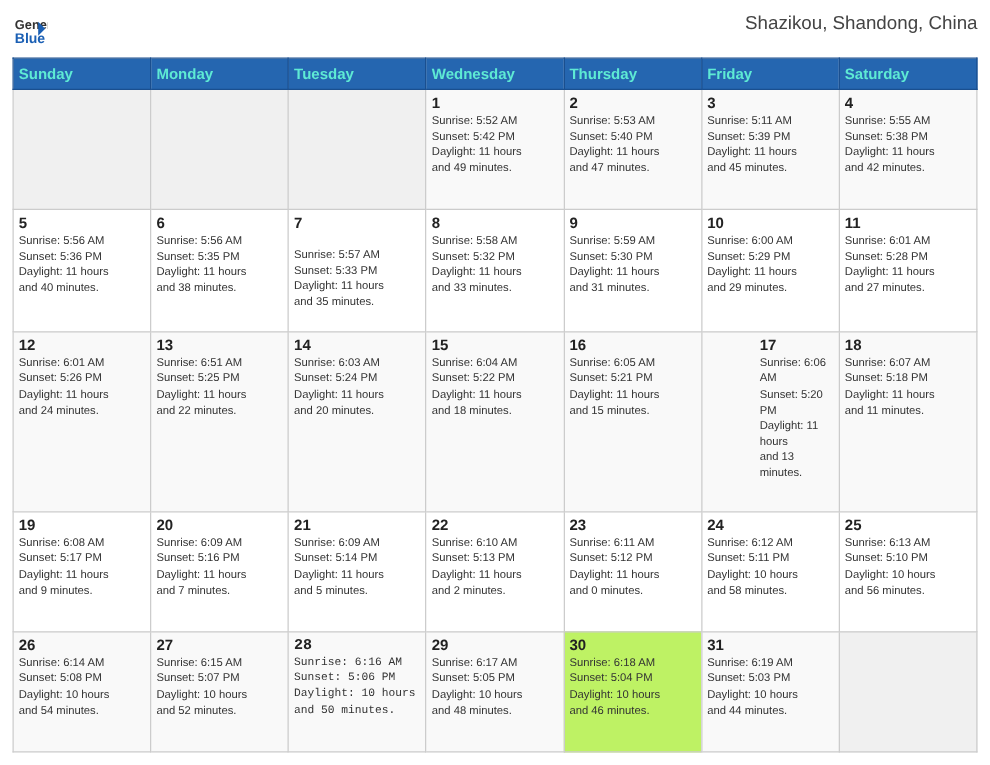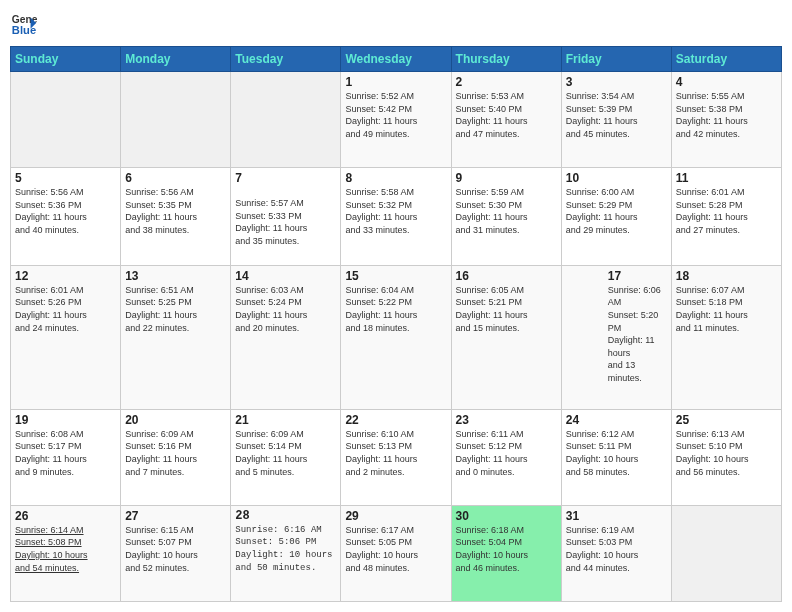--- a/index.html
+++ b/index.html
@@ -103,20 +103,21 @@
 <div class="page">
   <div class="header">
     <div class="logo">
       <svg class="logo-icon" viewBox="0 0 30 30">
         <text x="2" y="14" font-size="11" fill="#333" font-family="Arial" font-weight="bold">General</text>
         <text x="2" y="26" font-size="12" fill="#1a5fb4" font-family="Arial" font-weight="bold">Blue</text>
         <polygon points="22,8 28,14 22,20" fill="#1a5fb4"></polygon>
       </svg>
     </div>
     <div class="title-block">
+      <div class="location">Shazikou, Shandong, China</div>
     </div>
   </div>
 
   <table class="calendar">
     <thead>
       <tr>
         <th>Sunday</th>
         <th>Monday</th>
         <th>Tuesday</th>
         <th>Wednesday</th>
@@ -139,21 +140,21 @@
           </td>
           <td style="background: rgb(249, 249, 249);">
             <span class="day-num">2</span>
             <div class="day-info" style="white-space: pre-line;">Sunrise: 5:53 AM
 Sunset: 5:40 PM
 Daylight: 11 hours
 and 47 minutes.</div>
           </td>
           <td style="background: rgb(249, 249, 249);">
             <span class="day-num">3</span>
-            <div class="day-info" style="white-space: pre-line;">Sunrise: 3:54 AM
+            <div class="day-info" style="white-space: pre-line;">Sunrise: 5:11 AM
 Sunset: 5:39 PM
 Daylight: 11 hours
 and 45 minutes.</div>
           </td>
           <td style="background: rgb(249, 249, 249);">
             <span class="day-num">4</span>
             <div class="day-info" style="white-space: pre-line;">Sunrise: 5:55 AM
 Sunset: 5:38 PM
 Daylight: 11 hours
 and 42 minutes.</div>
@@ -308,21 +309,21 @@
             <span class="day-num">25</span>
             <div class="day-info" style="white-space: pre-line;">Sunrise: 6:13 AM
 Sunset: 5:10 PM
 Daylight: 10 hours
 and 56 minutes.</div>
           </td>
         </tr>
         <tr>
           <td style="background: rgb(249, 249, 249);">
             <span class="day-num">26</span>
-            <div class="day-info" style="white-space: pre-line; text-decoration: underline;">Sunrise: 6:14 AM
+            <div class="day-info" style="white-space: pre-line;">Sunrise: 6:14 AM
 Sunset: 5:08 PM
 Daylight: 10 hours
 and 54 minutes.</div>
           </td>
           <td style="background: rgb(249, 249, 249);">
             <span class="day-num">27</span>
             <div class="day-info" style="white-space: pre-line;">Sunrise: 6:15 AM
 Sunset: 5:07 PM
 Daylight: 10 hours
 and 52 minutes.</div>
@@ -334,21 +335,21 @@
 Daylight: 10 hours
 and 50 minutes.</div>
           </td>
           <td style="background: rgb(249, 249, 249);">
             <span class="day-num">29</span>
             <div class="day-info" style="white-space: pre-line;">Sunrise: 6:17 AM
 Sunset: 5:05 PM
 Daylight: 10 hours
 and 48 minutes.</div>
           </td>
-          <td style="background: #86efac;">
+          <td style="background: #bef264;">
             <span class="day-num">30</span>
             <div class="day-info" style="white-space: pre-line;">Sunrise: 6:18 AM
 Sunset: 5:04 PM
 Daylight: 10 hours
 and 46 minutes.</div>
           </td>
           <td style="background: rgb(249, 249, 249);">
             <span class="day-num">31</span>
             <div class="day-info" style="white-space: pre-line;">Sunrise: 6:19 AM
 Sunset: 5:03 PM

